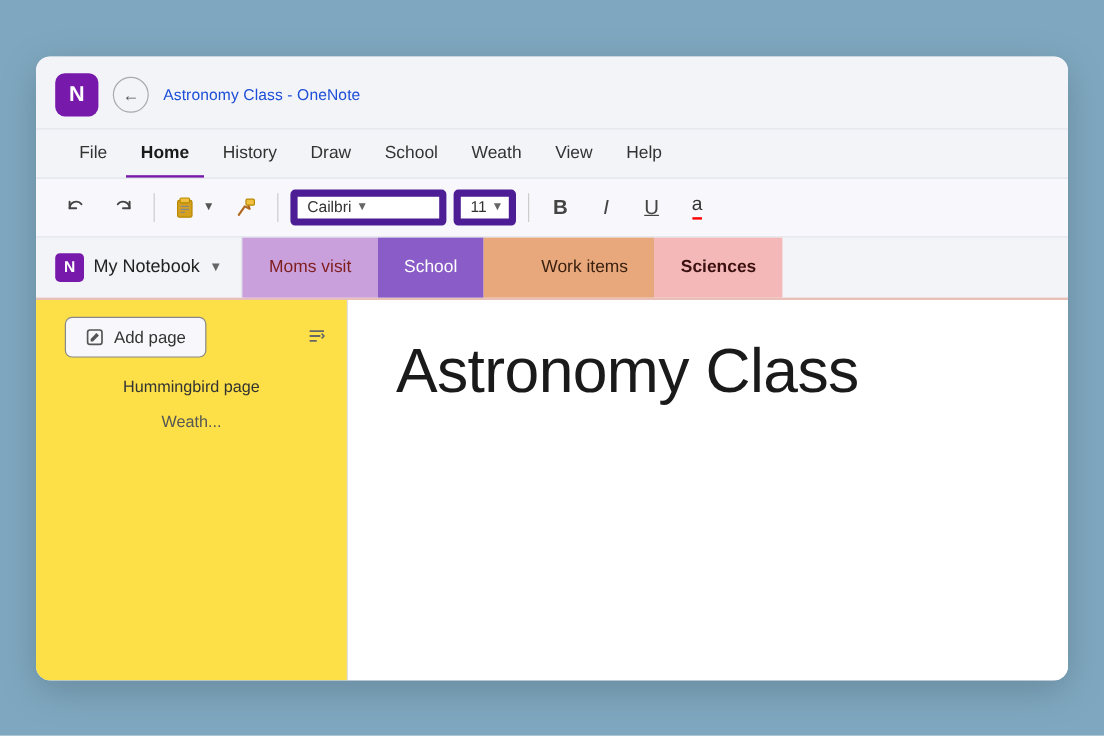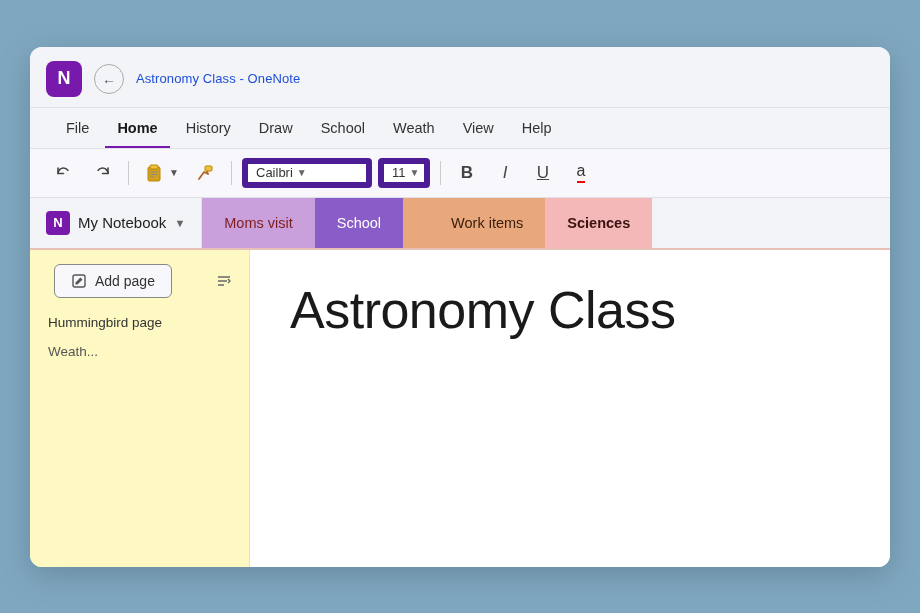--- a/index.html
+++ b/index.html
@@ -259,26 +259,27 @@
 
     
     .content-area {
       display: flex;
       flex: 1;
       overflow: hidden;
     }
 
     
     .sidebar {
-      width: 220px;
-      background: #fef9c3;
+      width: 260px;
+      background: #fde047;
       border-right: 1px solid #dde0e8;
       display: flex;
       flex-direction: column;
       padding-top: 8px;
+      text-align: center;
     }
 
     .add-page-btn {
       display: flex;
       align-items: center;
       gap: 8px;
       padding: 8px 16px;
       cursor: pointer;
       border: 1.5px solid #888;
       border-radius: 6px;

